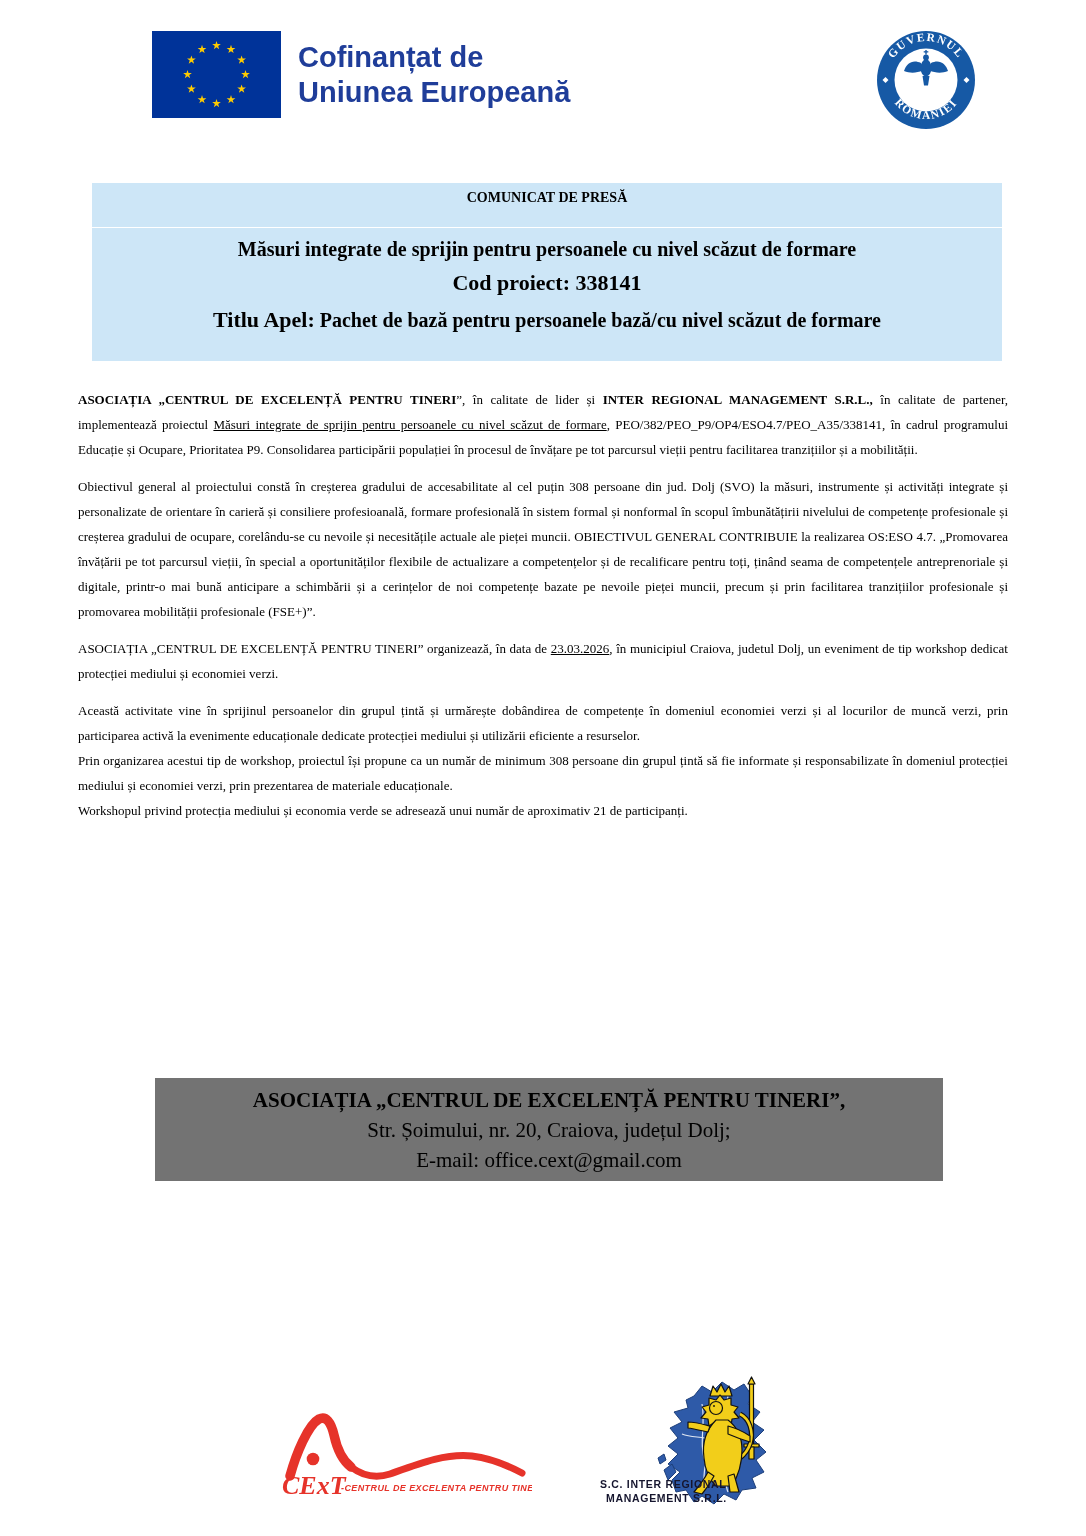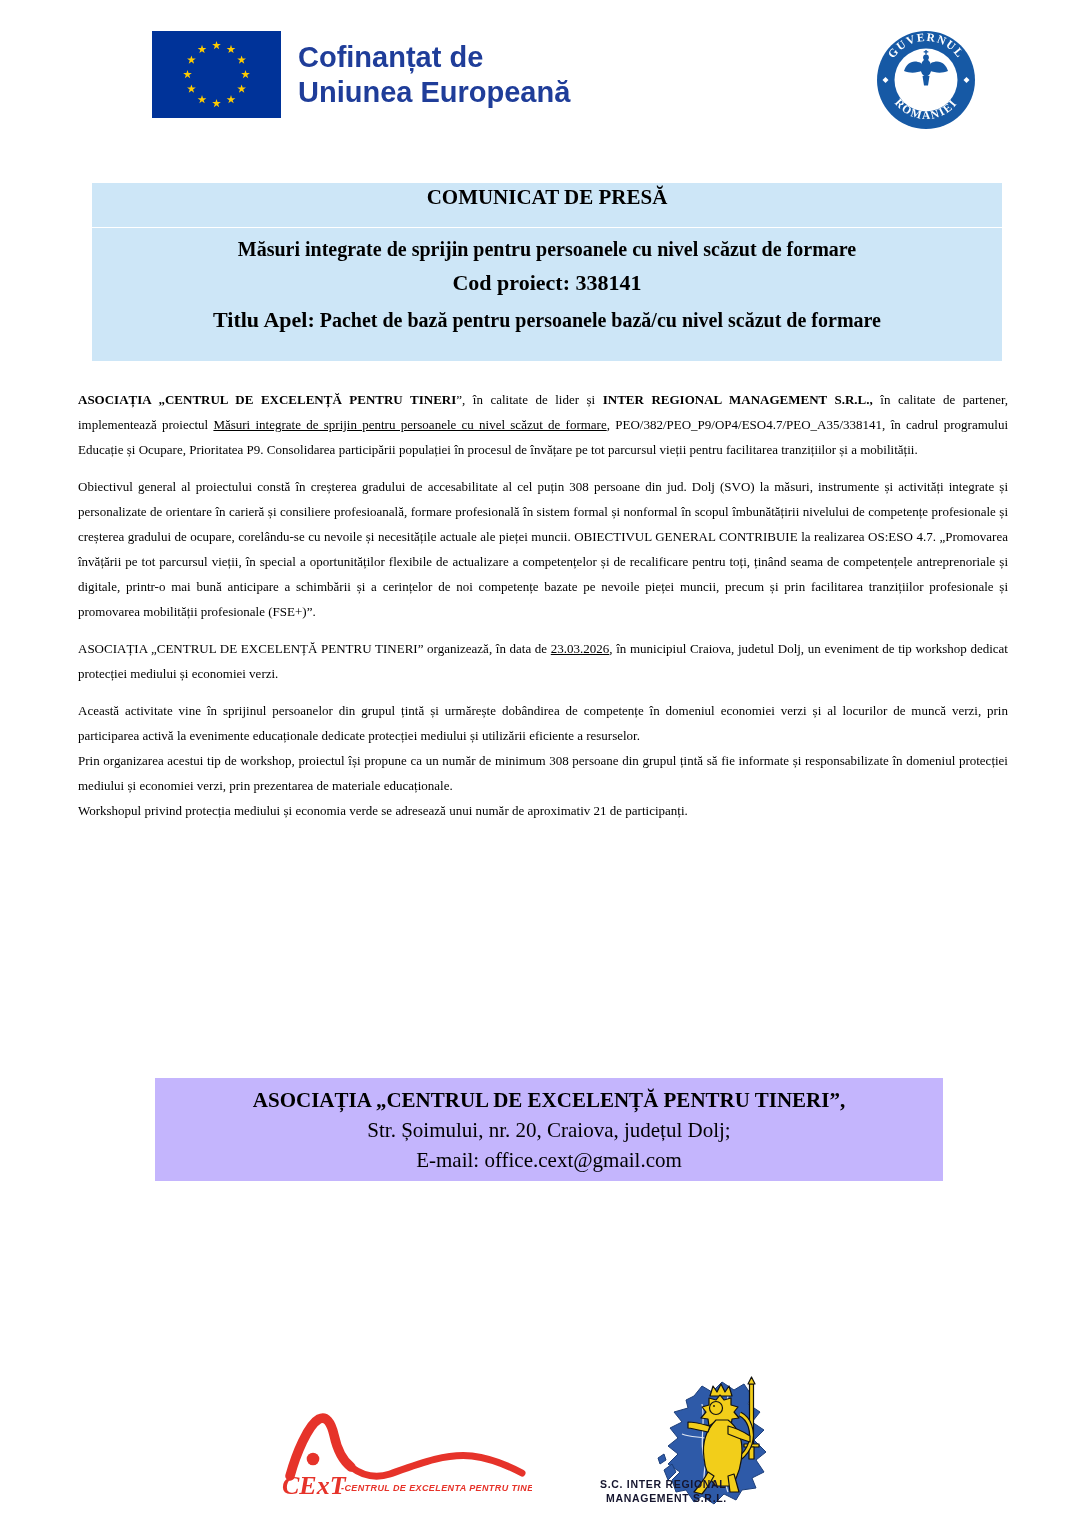--- a/index.html
+++ b/index.html
@@ -16,21 +16,21 @@
   .eu-text{
     margin-left:17px; font-family:"Liberation Sans", sans-serif;
     font-weight:bold; color:#1F3D99; font-size:29px; line-height:35px; white-space:nowrap;
   }
   .gov-logo{ position:absolute; left:876px; top:30px; width:100px; height:100px; }
   .gov-arc-text{ font-family:"Liberation Serif", serif; font-weight:bold; font-size:11.5px; letter-spacing:1.5px; fill:#fff; }
   
   .banner{ background:#CDE6F7; text-align:center; font-weight:bold; }
   .banner1{
     position:absolute; left:92px; top:183px; width:910px; height:44px;
-    font-size:21px; line-height:29px;
+    font-size:14px; line-height:29px;
   }
   .banner2{
     position:absolute; left:92px; top:228px; width:910px; height:133px;
     padding-top:10px;
   }
   .banner2 .l1{ font-size:20px; }
   .banner2 .l2{ font-size:22px; margin-top:9px; }
   .banner2 .l3{ font-size:20px; margin-top:11px; }
   .banner2 .l3 .lbl{ font-size:22px; }
   
@@ -38,21 +38,21 @@
     position:absolute; left:78px; top:387px; width:930px;
     font-size:13px; line-height:25px; text-align:justify;
   }
   .body-text p.para{ margin-bottom:12px; }
   .body-text p.cont{ margin-bottom:0; }
   .b{ font-weight:bold; }
   .u{ text-decoration:underline; }
   
   .contact-box{
     position:absolute; left:155px; top:1078px; width:788px;
-    background:#c4b5fd; text-align:center; padding:7px 0 6px;
+    background:#737373; text-align:center; padding:7px 0 6px;
     font-size:21px; line-height:30px;
   }
   .contact-box .c1{ font-weight:bold; }
   
   .cext-logo{ position:absolute; left:280px; top:1412px; width:252px; height:88px; }
   .irm-logo{ position:absolute; left:598px; top:1374px; width:210px; height:140px; }
   .cext-word{ font-family:"Liberation Serif", serif; font-weight:bold; font-style:italic; font-size:26px; fill:#E6332A; }
   .cext-caption{ font-family:"Liberation Sans", sans-serif; font-weight:bold; font-style:italic; font-size:9px; letter-spacing:0.4px; fill:#E6332A; }
   .irm-caption{ font-family:"Liberation Sans", sans-serif; font-weight:bold; font-size:10.5px; letter-spacing:0.7px; fill:#15152E; }
 </style>

